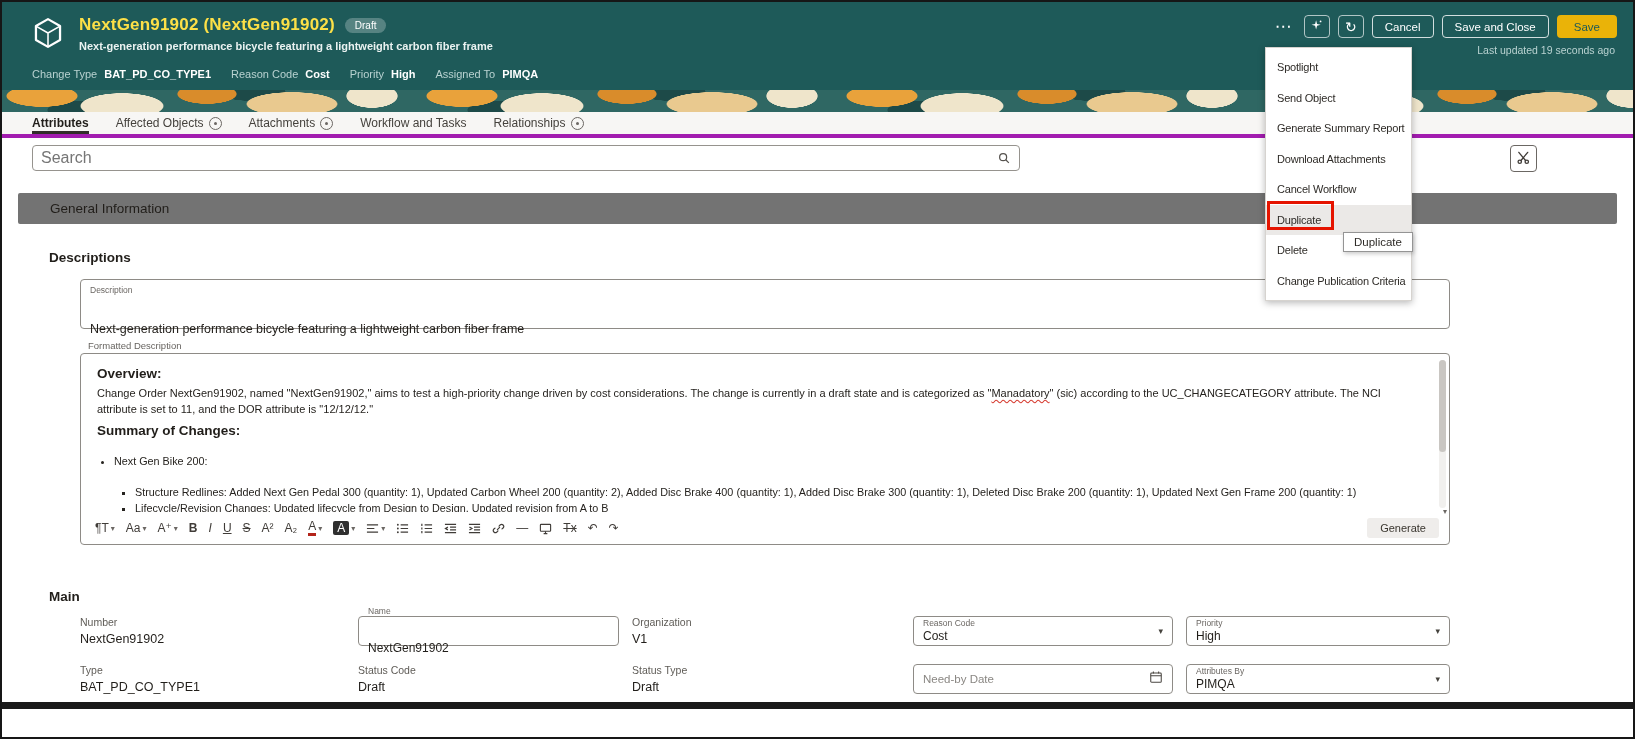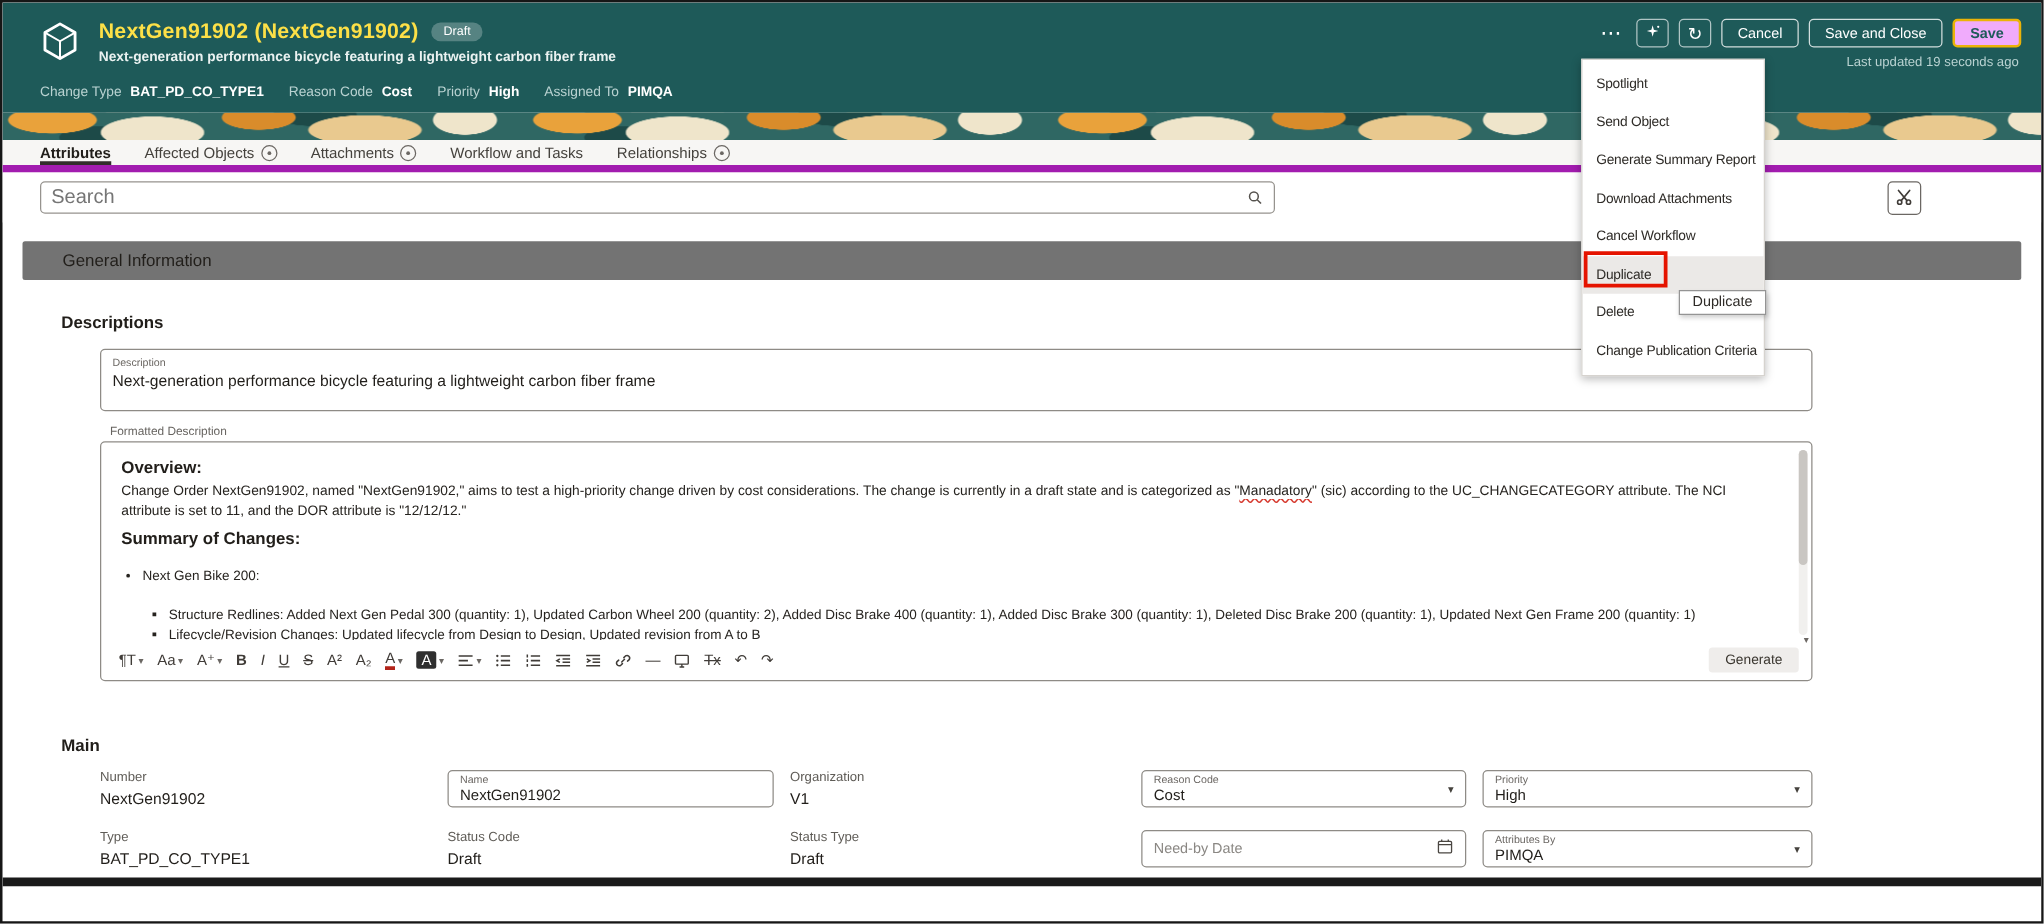--- a/index.html
+++ b/index.html
@@ -24,37 +24,37 @@
   .meta .mv { font-size:11px; font-weight:700; color:#fff; }
   .hdr-actions { position:absolute; top:13px; right:16px; display:flex; align-items:center; gap:8px; }
   .ellipsis-btn { background:none; border:none; color:#fff; font-size:17px; cursor:pointer;
                   padding:0 4px; line-height:22px; }
   .icon-btn { width:26px; height:23px; background:none; border:1px solid rgba(255,255,255,.65);
               border-radius:4px; display:flex; align-items:center; justify-content:center;
               cursor:pointer; color:#fff; font-size:14px; }
   .btn { height:23px; border-radius:4px; font-size:11.5px; padding:0 12px; cursor:pointer;
          font-family:inherit; }
   .btn.ghost { background:transparent; border:1px solid rgba(255,255,255,.8); color:#fff; }
-  .btn.solid { background:#f0abfc; border:2px solid #eab308; color:var(--header-bg,#1e5a59); font-weight:700; }
+  .btn.solid { background:#eab308; border:5px solid #eab308; color:var(--header-bg,#1e5a59); font-weight:400; }
   .last-updated { position:absolute; top:42px; right:18px; font-size:10.5px; color:#b9d2d1; }
 
   
   .banner { height:22px; background-color:var(--banner-teal,#2f6763);
     background-image:
       radial-gradient(ellipse 36px 11px at 40px 6px,  var(--banner-orange,#e9a23b) 97%, transparent),
       radial-gradient(ellipse 42px 13px at 120px 16px, var(--banner-cream,#efe5cb) 97%, transparent),
       radial-gradient(ellipse 30px 10px at 205px 4px, #d98c2b 97%, transparent),
       radial-gradient(ellipse 46px 12px at 290px 14px, #e9c98f 97%, transparent),
       radial-gradient(ellipse 26px 12px at 370px 6px, var(--banner-cream,#efe5cb) 97%, transparent),
       radial-gradient(ellipse 30px 9px at 75px 20px, #1d4a48 97%, transparent),
       radial-gradient(ellipse 34px 9px at 250px 2px, #1d4a48 97%, transparent);
     background-size:420px 22px; background-repeat:repeat-x; }
 
   
-  .tabs { height:26px; background:#f7f6f4; border-bottom:6px solid #a21caf;
+  .tabs { height:26px; background:#f7f6f4; border-bottom:4px solid #a21caf;
           display:flex; gap:27px; padding-left:30px; }
   .tab { position:relative; display:flex; align-items:center; gap:5px; font-size:12px;
          color:#45423d; cursor:pointer; white-space:nowrap; }
   .tab.active { font-weight:700; color:#211e1a; }
   .tab.active::after { content:""; position:absolute; left:0; right:0; bottom:0; height:3px;
                        background:var(--active-underline,#312d2a); }
   .count-ic { width:13px; height:13px; border:1.4px solid #6b6763; border-radius:50%;
               display:inline-flex; align-items:center; justify-content:center; }
   .count-ic i { width:3px; height:3px; background:#6b6763; border-radius:50%; }
 
@@ -74,21 +74,21 @@
   .panel { margin:15px 16px 0 16px; }
   .panel-header { height:31px; background:#737373; display:flex; align-items:center;
                   padding-left:32px; font-size:13.5px; font-weight:400; border-radius:2px; }
   .sub-h { font-size:13.5px; font-weight:700; margin:26px 0 14px 31px; }
   .main-h { margin-top:44px; margin-bottom:12px; }
 
   .content { margin-left:62px; width:1370px; }
 
   .field-box { border:1px solid #8e8b86; border-radius:4px; background:#fff;
                padding:3px 9px; display:flex; flex-direction:column; justify-content:center;
-               cursor:text; }
+               cursor:text;gap:24px; }
   .fb-label { font-size:8.5px; color:#6b6763; line-height:1.25; }
   .fb-value { font-size:12px; color:#211e1a; line-height:1.35; }
   .desc-box { height:50px; justify-content:flex-start; padding-top:5px; }
   .desc-box .fb-value { font-size:12.5px; margin-top:1px; }
 
   .fd-label { font-size:9.5px; color:#676460; margin:11px 0 2px 8px; }
 
   
   .editor { position:relative; width:1370px; height:192px; border:1px solid #8e8b86;
             border-radius:4px; background:#fff; }

